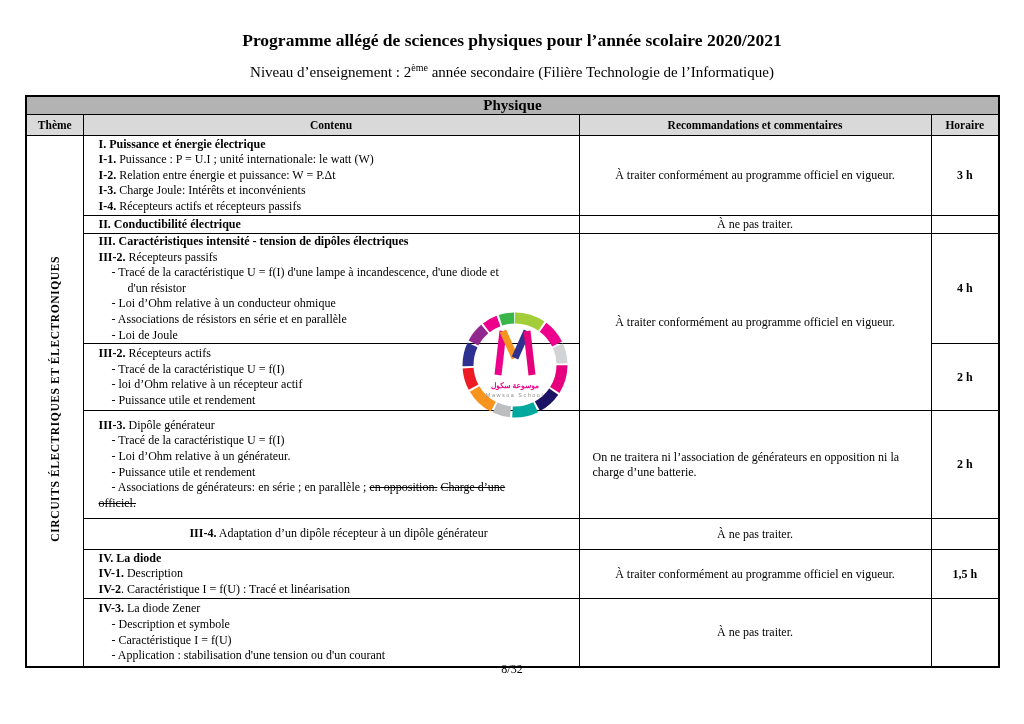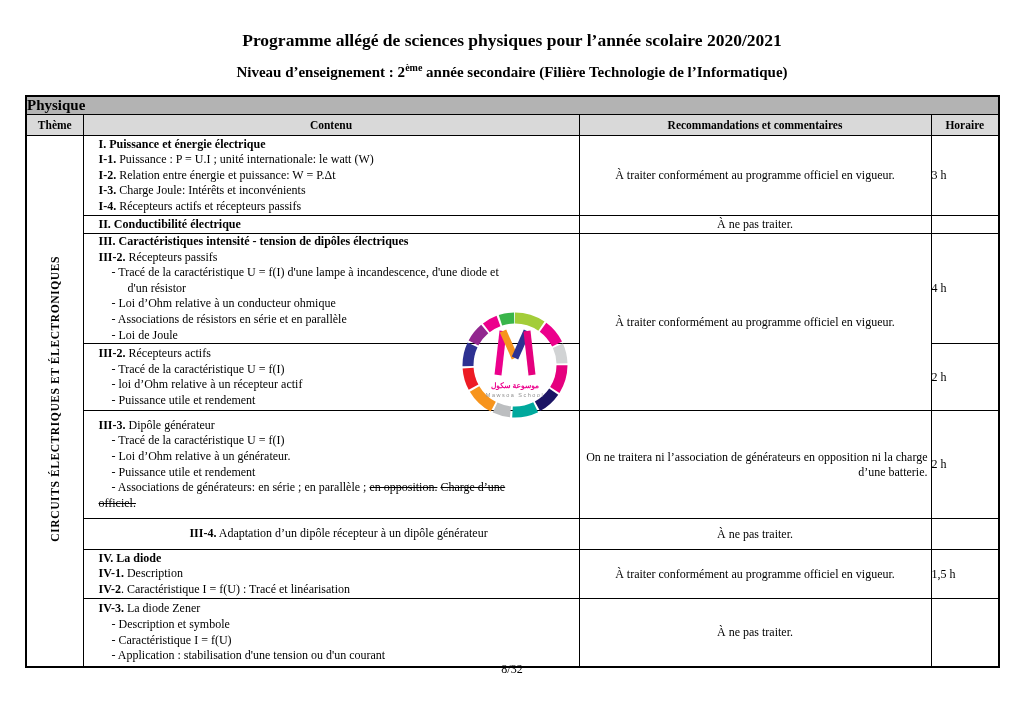--- a/index.html
+++ b/index.html
@@ -6,52 +6,52 @@
   body{
     width:1024px;height:724px;position:relative;background:#ffffff;
     font-family:"Liberation Serif", serif;color:#000;overflow:hidden;
   }
   .doc-title{
     position:absolute;top:30px;left:0;width:100%;text-align:center;
     font-size:17.5px;font-weight:bold;
   }
   .doc-subtitle{
     position:absolute;top:62px;left:0;width:100%;text-align:center;
-    font-size:15px;font-weight:bold;
+    font-size:15px;font-weight:normal;
   }
   .doc-subtitle sup{font-size:10px;}
   .table-wrap{position:absolute;left:25px;top:95px;}
   table.prog{
     border-collapse:collapse;table-layout:fixed;width:973px;
     border:2px solid #000;
   }
   table.prog td{border:1px solid #000;padding:0;vertical-align:middle;}
   td.band{
-    background:#b3b3b3;font-weight:bold;font-size:15px;
+    background:#b3b3b3;text-align:center;font-weight:bold;font-size:15px;
     height:17px;line-height:17px;
   }
   td.colhead{
     background:#d9d9d9;text-align:center;font-weight:bold;font-size:11.5px;
     height:20px;
   }
   td.theme-cell{text-align:center;}
   .theme-text{
     writing-mode:vertical-rl;transform:rotate(180deg);
     font-weight:bold;font-size:11.5px;letter-spacing:0.6px;white-space:nowrap;
     display:inline-block;
   }
   td.contenu{padding:1px 4px 1px 6px;font-size:12px;}
   .line{line-height:15.6px;white-space:nowrap;padding-left:15px;}
   .line.i1{padding-left:28px;}
   .line.i2{padding-left:44px;}
   .b{font-weight:bold;}
   .strike{text-decoration:line-through;}
   td.rec{font-size:12px;text-align:center;padding:2px 6px;margin-left:24px;}
-  td.rec.left{text-align:right;padding:2px 3px;white-space:normal;}
-  td.horaire{font-size:12px;font-weight:normal;text-align:left;}
+  td.rec.left{text-align:left;padding:2px 13px;white-space:normal;}
+  td.horaire{font-size:12px;font-weight:bold;text-align:center;}
   .page-num{
     position:absolute;top:662px;left:0;width:100%;text-align:center;font-size:12px;
   }
   .watermark{
     position:absolute;left:462px;top:312px;width:106px;height:106px;
     pointer-events:none;
   }
 </style>
 </head>
 <body>

